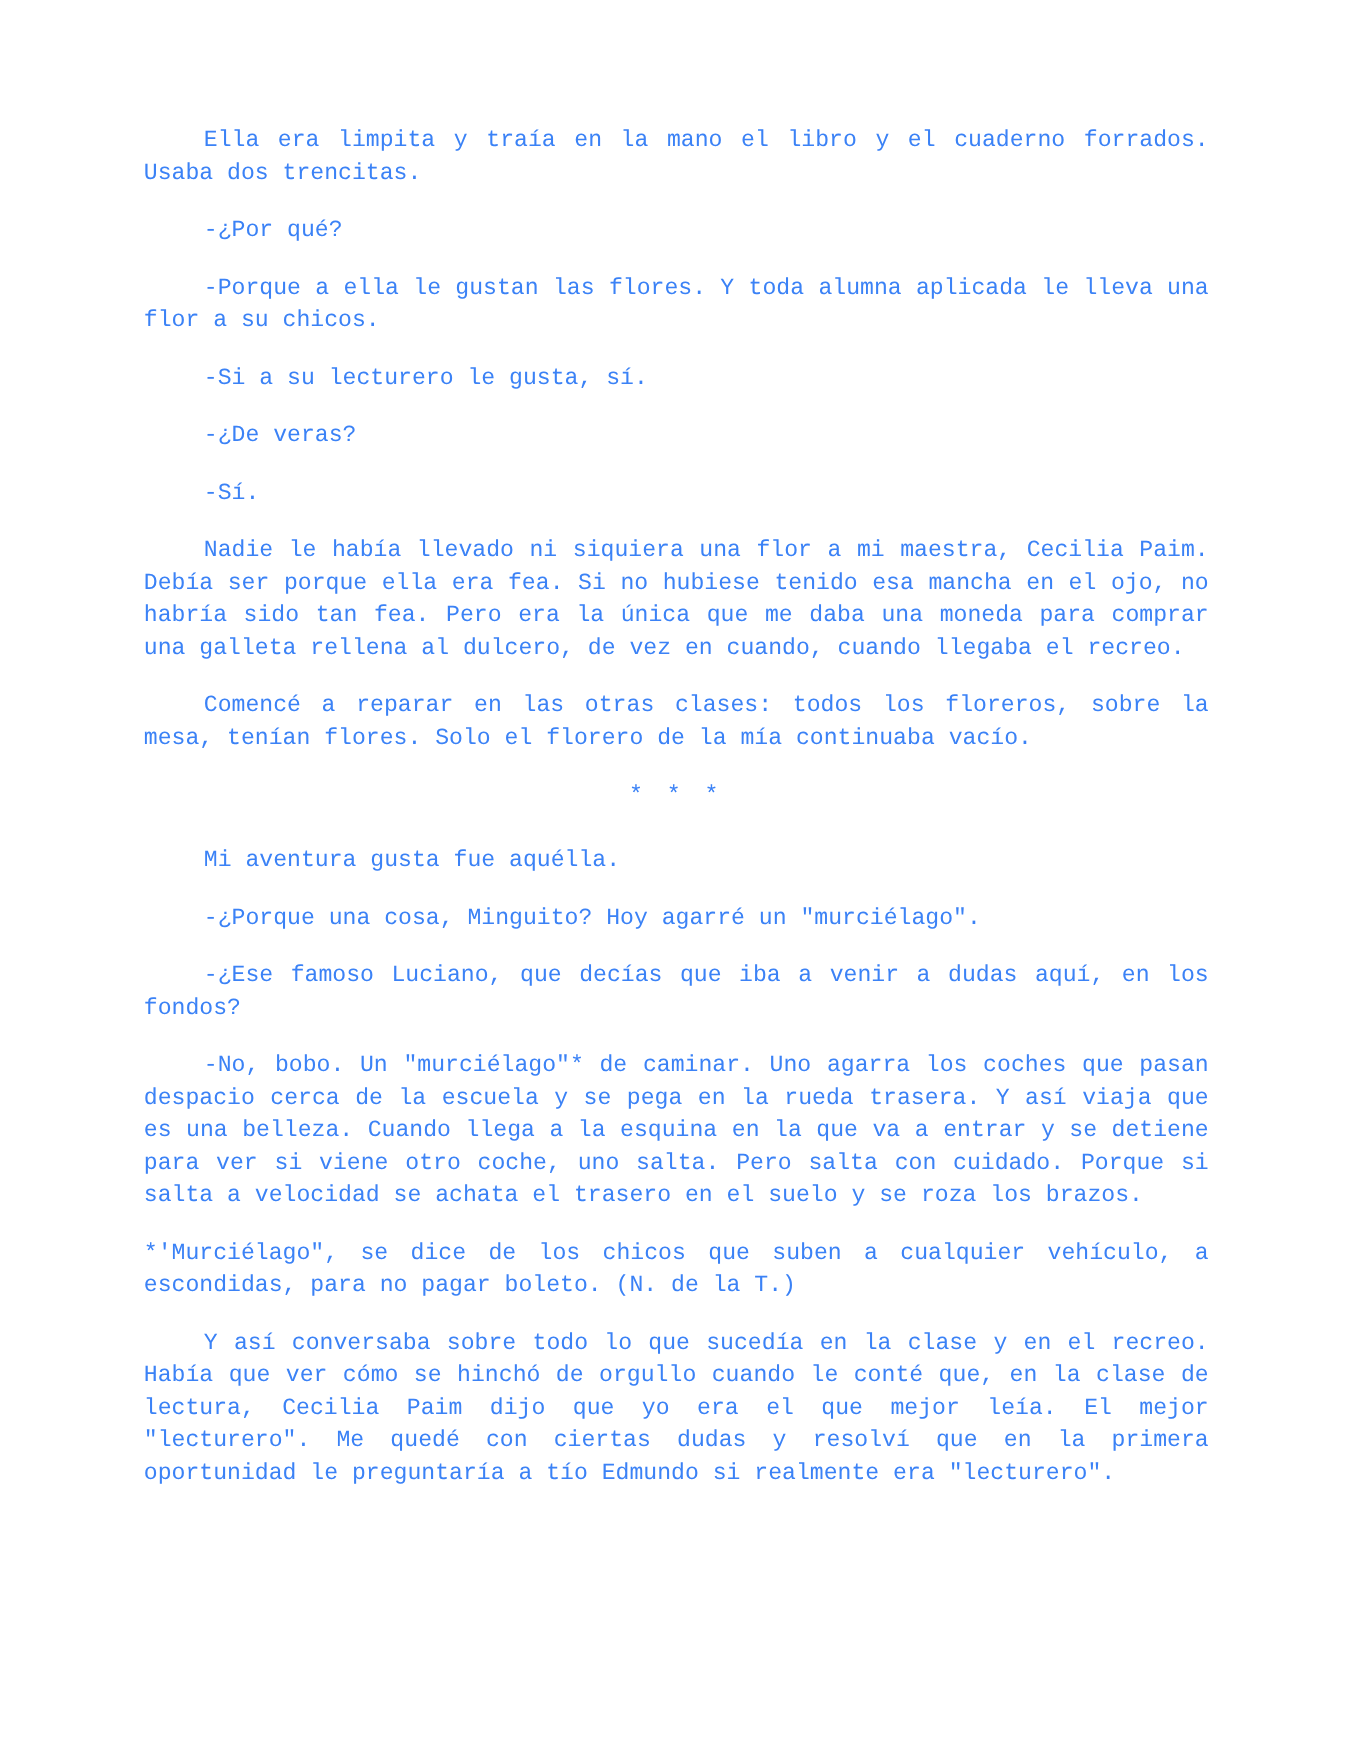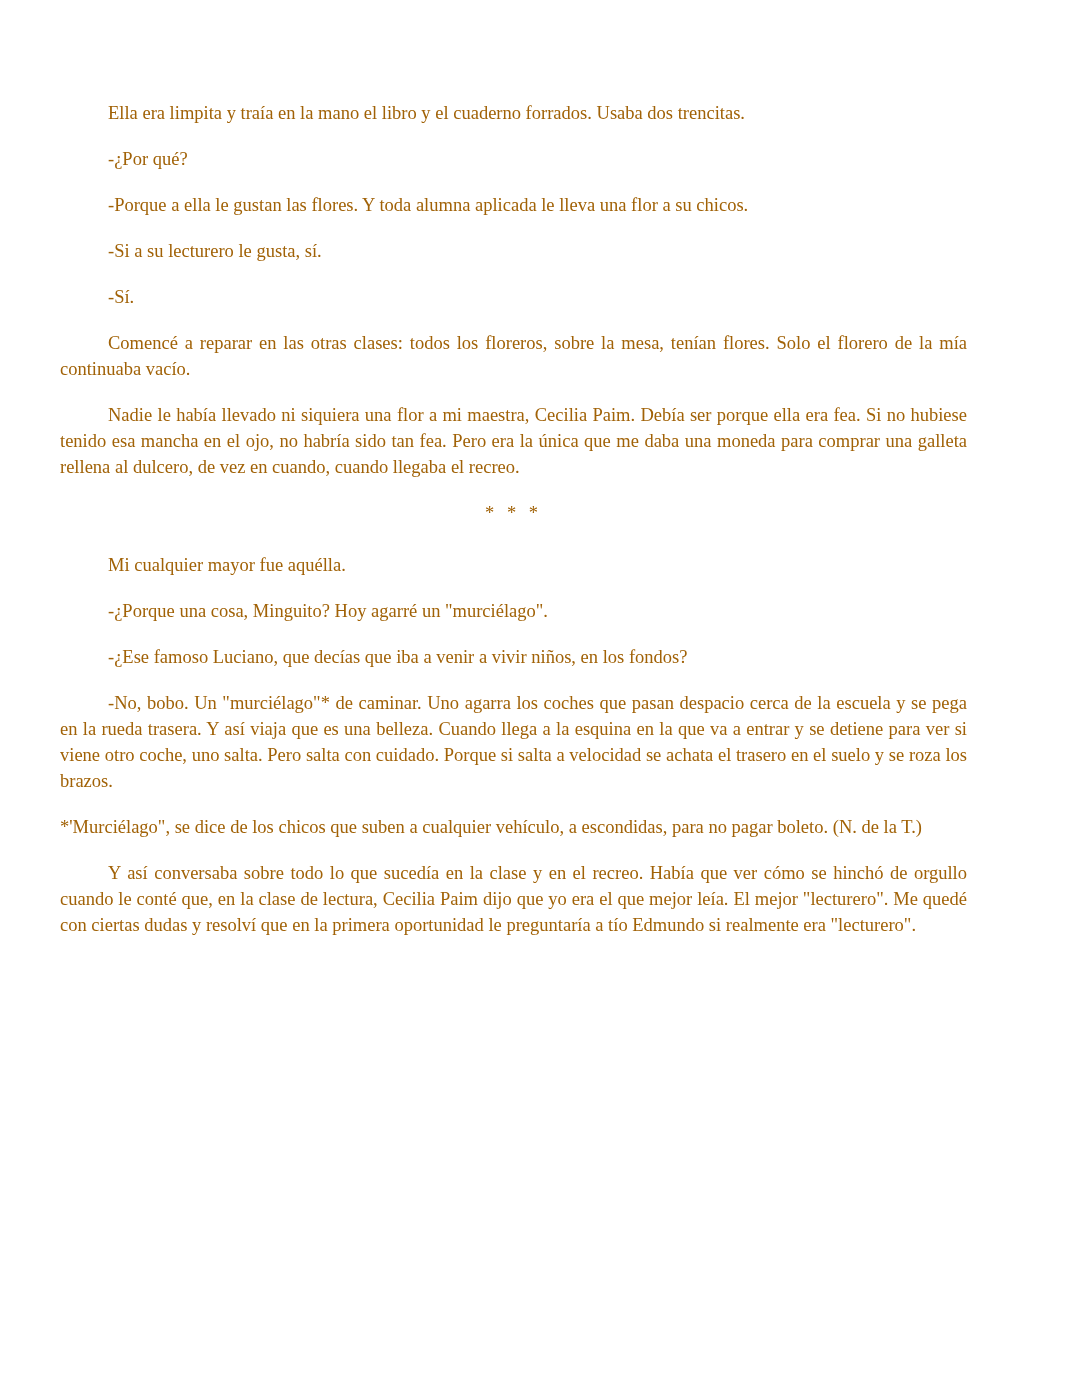--- a/index.html
+++ b/index.html
@@ -6,23 +6,23 @@
     margin: 0;
     padding: 0;
     background: #ffffff;
   }
   .page {
     position: relative;
     width: 1080px;
     height: 1397px;
     background: #ffffff;
     box-sizing: border-box;
-    padding: 100px 113px 0 60px;
-    color: #a16207;
-    font-family: Liberation Serif, serif;
+    padding: 100px 113px 0 115px;
+    color: #3b82f6;
+    font-family: Liberation Mono, monospace;
     font-size: 18.5px;
     line-height: 26px;
     overflow: hidden;
   }
   .text-body p {
     margin: 0 0 20px 0;
     text-align: justify;
   }
   .text-body p.body {
     text-indent: 48px;
@@ -40,24 +40,25 @@
 </style>
 </head>
 <body>
 
 <div class="page">
   <div class="text-body" id="paragraphs">
       <p class="body">Ella era limpita y traía en la mano el libro y el cuaderno forrados. Usaba dos trencitas.</p>
       <p class="body">-¿Por qué?</p>
       <p class="body">-Porque a ella le gustan las flores. Y toda alumna aplicada le lleva una flor a su chicos.</p>
       <p class="body">-Si a su lecturero le gusta, sí.</p>
+      <p class="body">-¿De veras?</p>
       <p class="body">-Sí.</p>
+      <p class="body">Nadie le había llevado ni siquiera una flor a mi maestra, Cecilia Paim. Debía ser porque ella era fea. Si no hubiese tenido esa mancha en el ojo, no habría sido tan fea. Pero era la única que me daba una moneda para comprar una galleta rellena al dulcero, de vez en cuando, cuando llegaba el recreo.</p>
       <p class="body">Comencé a reparar en las otras clases: todos los floreros, sobre la mesa, tenían flores. Solo el florero de la mía continuaba vacío.</p>
-      <p class="body">Nadie le había llevado ni siquiera una flor a mi maestra, Cecilia Paim. Debía ser porque ella era fea. Si no hubiese tenido esa mancha en el ojo, no habría sido tan fea. Pero era la única que me daba una moneda para comprar una galleta rellena al dulcero, de vez en cuando, cuando llegaba el recreo.</p>
       <p class="separator">* * *</p>
-      <p class="body">Mi cualquier mayor fue aquélla.</p>
+      <p class="body">Mi aventura gusta fue aquélla.</p>
       <p class="body">-¿Porque una cosa, Minguito? Hoy agarré un "murciélago".</p>
-      <p class="body">-¿Ese famoso Luciano, que decías que iba a venir a vivir niños, en los fondos?</p>
+      <p class="body">-¿Ese famoso Luciano, que decías que iba a venir a dudas aquí, en los fondos?</p>
       <p class="body">-No, bobo. Un "murciélago"* de caminar. Uno agarra los coches que pasan despacio cerca de la escuela y se pega en la rueda trasera. Y así viaja que es una belleza. Cuando llega a la esquina en la que va a entrar y se detiene para ver si viene otro coche, uno salta. Pero salta con cuidado. Porque si salta a velocidad se achata el trasero en el suelo y se roza los brazos.</p>
       <p class="footnote">*'Murciélago", se dice de los chicos que suben a cualquier vehículo, a escondidas, para no pagar boleto. (N. de la T.)</p>
       <p class="body">Y así conversaba sobre todo lo que sucedía en la clase y en el recreo. Había que ver cómo se hinchó de orgullo cuando le conté que, en la clase de lectura, Cecilia Paim dijo que yo era el que mejor leía. El mejor "lecturero". Me quedé con ciertas dudas y resolví que en la primera oportunidad le preguntaría a tío Edmundo si realmente era "lecturero".</p>
     </div>
 </div>
 
 </body></html>

